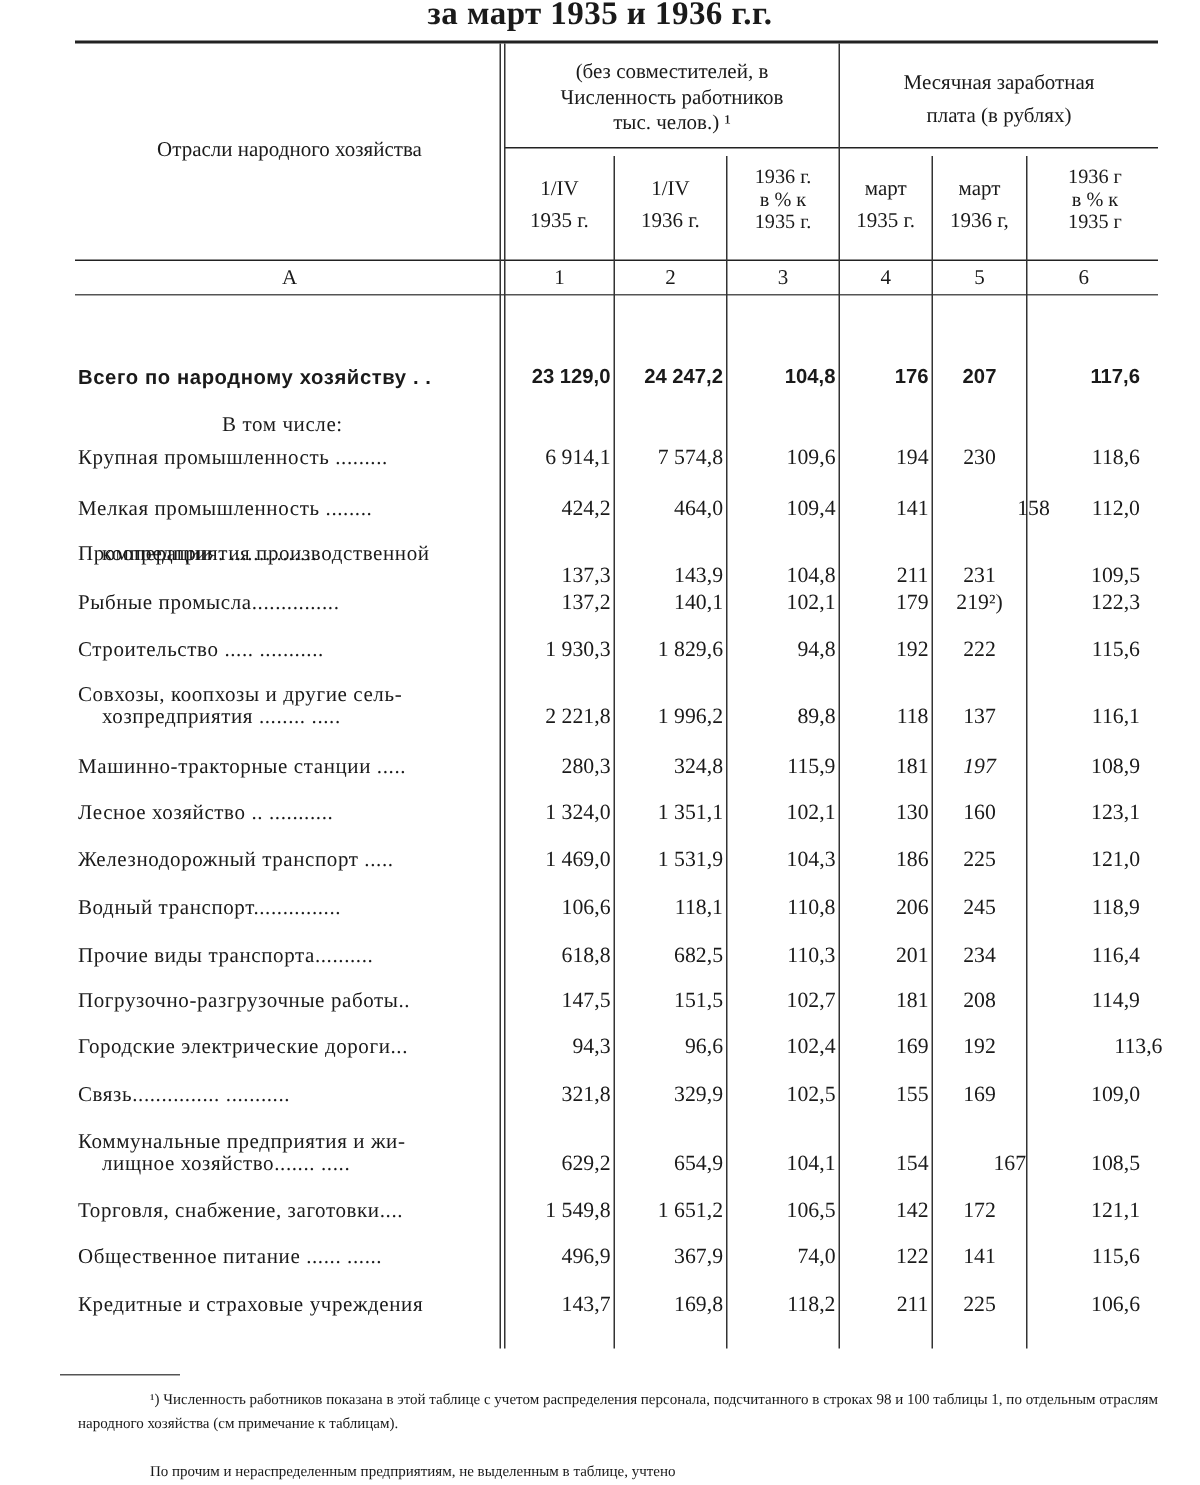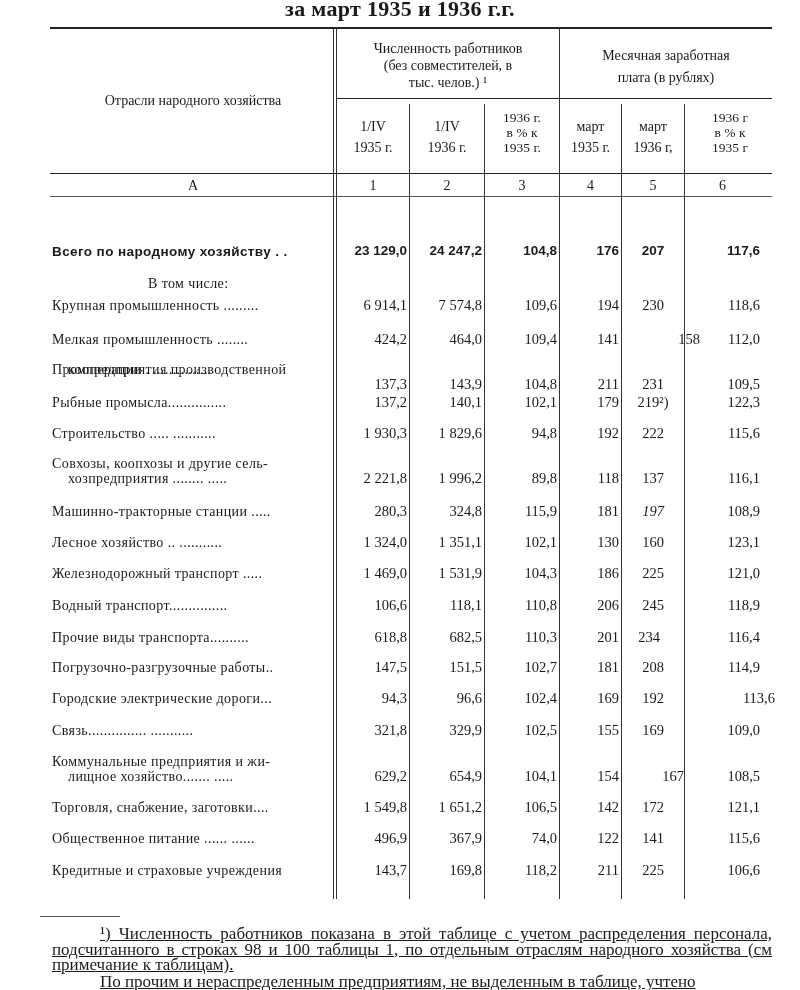--- a/index.html
+++ b/index.html
@@ -8,21 +8,21 @@
   .abs { position:absolute; }
   .title { left:0; width:800px; top:-4px; text-align:center; font-weight:bold; font-size:22px; letter-spacing:0.3px; }
   .hline { position:absolute; background:#222; }
   .vline { position:absolute; background:#333; width:1px; }
   .hdr { position:absolute; text-align:center; font-size:14px; line-height:17px; }
   .hdr-small { font-size:13.5px; line-height:15px; }
   .lbl { position:absolute; left:52px; width:282px; font-size:14px; line-height:16px; white-space:nowrap; letter-spacing:0.4px; }
   .ind { padding-left:16px; }
   .num { position:absolute; text-align:right; font-size:14.5px; white-space:nowrap; }
   .bold { font-weight:bold; font-family:"Liberation Sans","DejaVu Sans",sans-serif; font-size:13.5px; }
-  .foot { position:absolute; left:52px; width:720px; font-size:17px; line-height:15.5px; text-align:justify;text-decoration:underline; }
+  .foot { position:absolute; left:52px; width:720px; font-size:10px; line-height:15.5px; text-align:justify; }
   .indent { text-indent:48px; }
 </style>
 </head>
 <body>
 
 <div class="abs title">за март 1935 и 1936 г.г.</div>
 
 <div class="hline" style="left:50px;top:27px;width:722px;height:2px;"></div>
 <div class="hline" style="left:336px;top:98px;width:436px;height:1px;"></div>
 <div class="hline" style="left:50px;top:173px;width:722px;height:1px;"></div>
@@ -32,22 +32,22 @@
 <div class="vline" style="left:336px;top:29px;height:870px;"></div>
 <div class="vline" style="left:409px;top:104px;height:795px;"></div>
 <div class="vline" style="left:484px;top:104px;height:795px;"></div>
 <div class="vline" style="left:559px;top:29px;height:870px;"></div>
 <div class="vline" style="left:621px;top:104px;height:795px;"></div>
 <div class="vline" style="left:684px;top:104px;height:795px;"></div>
 
 <div class="hdr" style="left:52px;width:282px;top:92px;">Отрасли народного хозяйства</div>
 
 <div class="hdr" style="left:337px;width:222px;top:40px;">
+  <div>(без совместителей, в</div>
   <div>Численность работников</div>
-  <div>(без совместителей, в</div>
   <div>тыс. челов.) ¹</div>
 </div>
 <div class="hdr" style="left:560px;width:212px;top:45px;line-height:22px;">
   <div>Месячная заработная</div>
   <div>плата (в рублях)</div>
 </div>
 
 <div class="hdr" style="left:337px;width:72px;top:116px;line-height:21px;">
   <div>1/IV</div>
   <div>1935 г.</div>
@@ -166,21 +166,21 @@
     <div class="num" style="top: 597px; left: 410px; width: 72px;">118,1</div>
     <div class="num" style="top: 597px; left: 485px; width: 72px;">110,8</div>
     <div class="num" style="top: 597px; left: 560px; width: 59px;">206</div>
     <div class="num" style="top: 597px; left: 622px; width: 62px; text-align: center;">245</div>
     <div class="num" style="top: 597px; left: 685px; width: 75px;">118,9</div>
     <div class="lbl" style="top: 630px;">Прочие виды транспорта..........</div>
     <div class="num" style="top: 629px; left: 337px; width: 70px;">618,8</div>
     <div class="num" style="top: 629px; left: 410px; width: 72px;">682,5</div>
     <div class="num" style="top: 629px; left: 485px; width: 72px;">110,3</div>
     <div class="num" style="top: 629px; left: 560px; width: 59px;">201</div>
-    <div class="num" style="top: 629px; left: 598px; width: 62px; text-align: right;">234</div>
+    <div class="num" style="top: 629px; left: 622px; width: 62px; text-align: center;">234</div>
     <div class="num" style="top: 629px; left: 685px; width: 75px;">116,4</div>
     <div class="lbl" style="top: 660px;">Погрузочно-разгрузочные работы..</div>
     <div class="num" style="top: 659px; left: 337px; width: 70px;">147,5</div>
     <div class="num" style="top: 659px; left: 410px; width: 72px;">151,5</div>
     <div class="num" style="top: 659px; left: 485px; width: 72px;">102,7</div>
     <div class="num" style="top: 659px; left: 560px; width: 59px;">181</div>
     <div class="num" style="top: 659px; left: 622px; width: 62px; text-align: center;">208</div>
     <div class="num" style="top: 659px; left: 685px; width: 75px;">114,9</div>
     <div class="lbl" style="top: 691px;">Городские электрические дороги...</div>
     <div class="num" style="top: 690px; left: 337px; width: 70px;">94,3</div>

